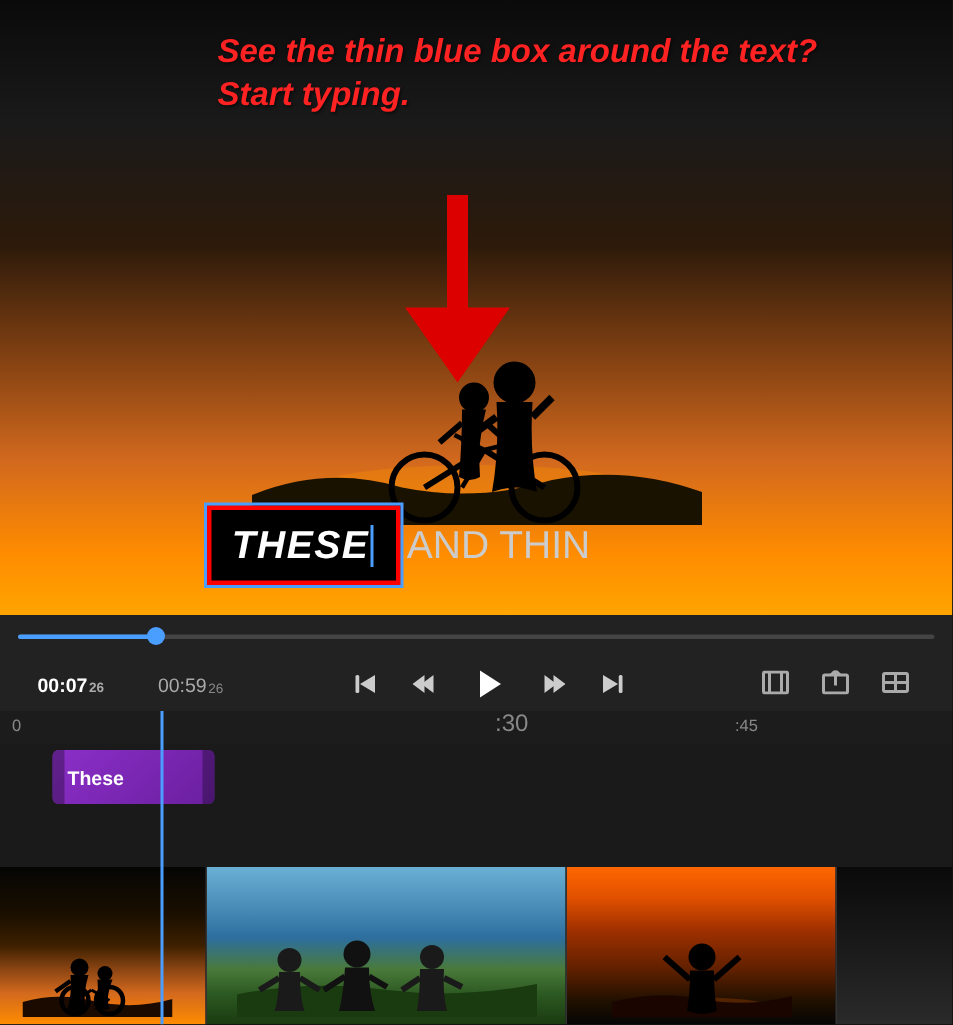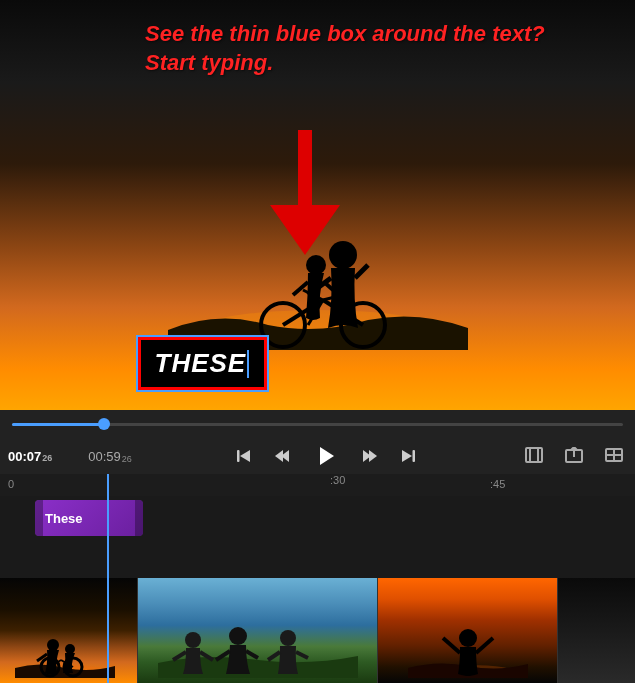--- a/index.html
+++ b/index.html
@@ -157,31 +157,32 @@
       <line x1="35" y1="0" x2="35" y2="85" stroke="#dd0000" stroke-width="14"></line>
       <polygon points="0,75 70,75 35,125" fill="#dd0000"></polygon>
     </svg>
   </div>
 
   <div class="text-caption-area">
     <div class="text-caption-selected text-caption-blue-border">
       <span class="caption-these">THESE</span>
       <span class="caption-cursor"></span>
     </div>
+    <span class="caption-rest">AND THIN</span>
   </div>
 </div>
 
 <div style="position:absolute;top:410px;left:0;right:0;height:28px;background:#222;display:flex;align-items:center;padding:0 12px;">
   <div style="flex:1;height:3px;background:#444;border-radius:2px;position:relative;">
     <div style="position:absolute;left:0;top:0;height:100%;width:15%;background:#4a9eff;border-radius:2px;"></div>
     <div style="position:absolute;top:50%;left:15%;transform:translate(-50%,-50%);width:12px;height:12px;background:#4a9eff;border-radius:50%;"></div>
   </div>
 </div>
 
-<div style="position:absolute;top:438px;left:0;right:0;height:36px;background:#222;display:flex;align-items:center;padding:0 8px;gap:14px;">
+<div style="position:absolute;top:438px;left:0;right:0;height:36px;background:#222;display:flex;align-items:center;padding:0 25px;gap:14px;">
   <div style="color:#fff;font-size:13px;font-weight:bold;display:flex;align-items:baseline;gap:1px;">
     <span>00:07</span>
       <sup style="font-size:9px;color:#aaa;">26</sup>
   </div>
   <span style="color:#555;margin:0 4px;"></span>
   <div style="color:#aaa;font-size:13px;display:flex;align-items:flex-end;gap:1px;">
     <span>00:59</span>
       <sup style="font-size:9px;color:#888;">26</sup>
   </div>
   <div style="flex:1"></div>
@@ -240,21 +241,21 @@
       <rect x="1" y="2" width="16" height="12" rx="1"></rect>
       <line x1="1" y1="8" x2="17" y2="8"></line>
       <line x1="9" y1="2" x2="9" y2="14"></line>
     </svg>
   </button>
 </div>
 
 <div style="position:absolute;top:474px;left:0;right:0;height:22px;background:#1c1c1c;">
   <span style="position:absolute;left:8px;color:#888;font-size:11px;top:4px;">0</span>
   <span style="position:absolute;left:198px;color:#888;font-size:11px;top:21px;">:15</span>
-  <span style="position:absolute;left:330px;color:#888;font-size:11px;top:0;">:30</span>
+  <span style="position:absolute;left:330px;color:#888;font-size:16px;top:0;">:30</span>
   <span style="position:absolute;left:490px;color:#888;font-size:11px;top:4px;">:45</span>
 </div>
 
 <div style="position:absolute;top:474px;left:107px;width:2px;height:209px;background:#4a9eff;z-index:10;"></div>
 
 <div style="position:absolute;top:496px;left:0;right:0;height:44px;background:#1a1a1a;">
   <div style="position:absolute;top:4px;left:35px;height:36px;width:108px;background:linear-gradient(135deg,#8b2fc9,#6a1f9e);border-radius:4px;display:flex;align-items:center;padding:0 10px;overflow:hidden;cursor:pointer;">
     <div style="position:absolute;left:0;top:0;bottom:0;width:8px;background:rgba(0,0,0,0.3);border-radius:4px 0 0 4px;cursor:ew-resize;"></div>
     <span style="color:#fff;font-size:13px;font-weight:bold;white-space:nowrap;">These</span>
     <div style="position:absolute;right:0;top:0;bottom:0;width:8px;background:rgba(0,0,0,0.3);border-radius:0 4px 4px 0;cursor:ew-resize;"></div>

